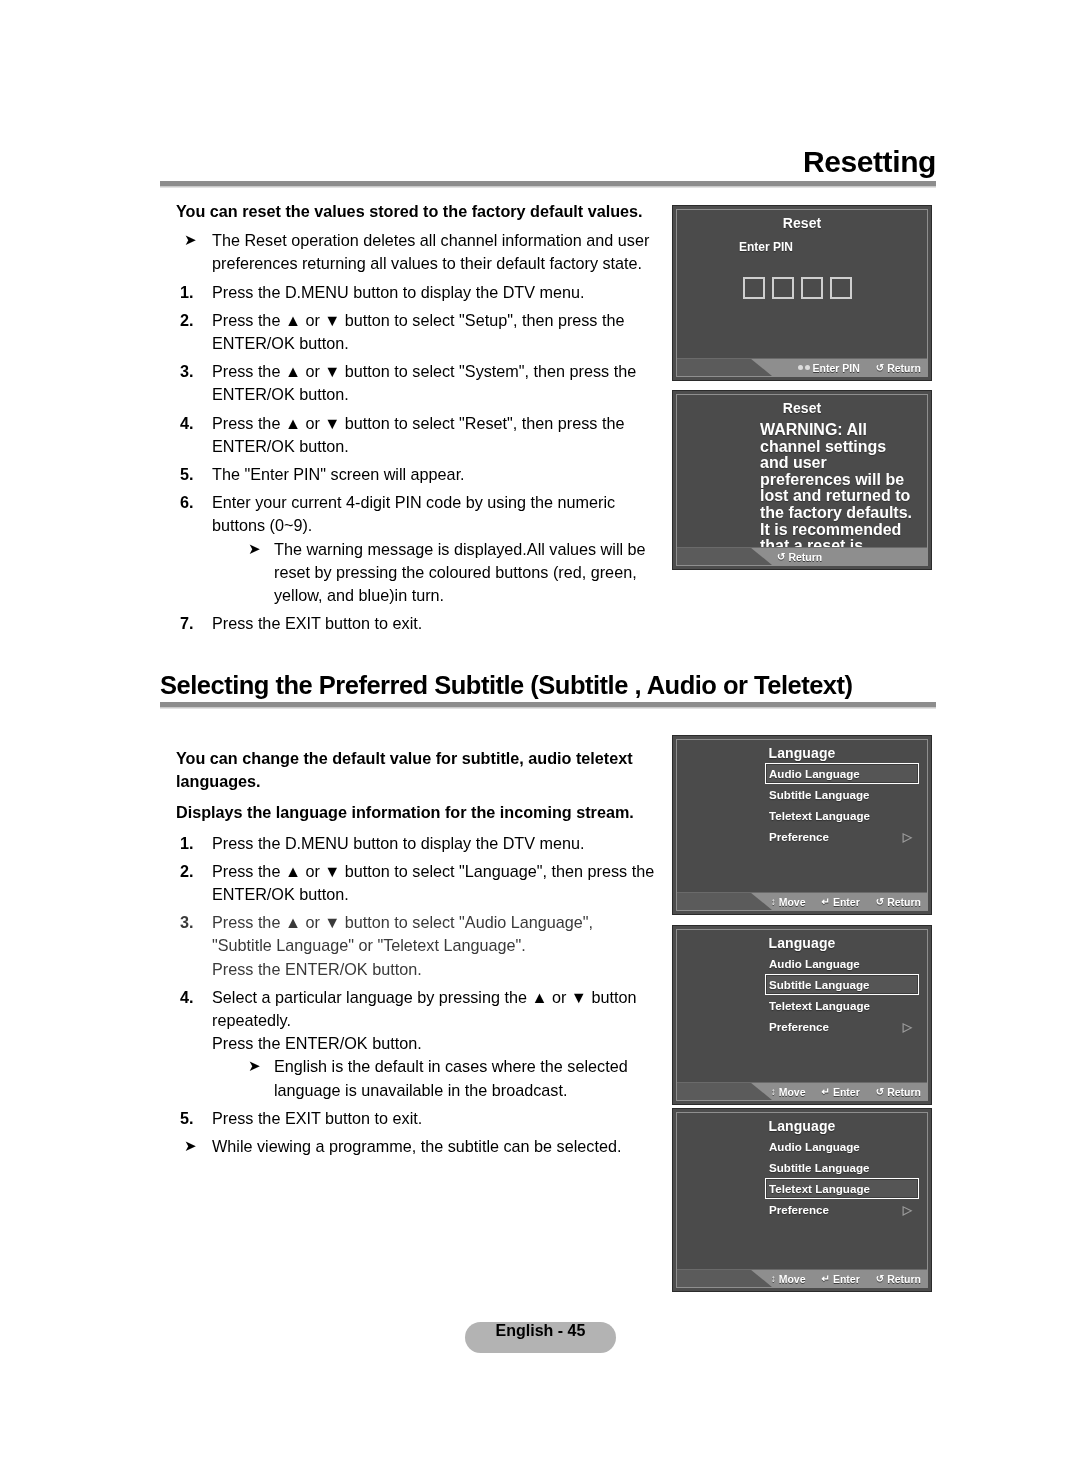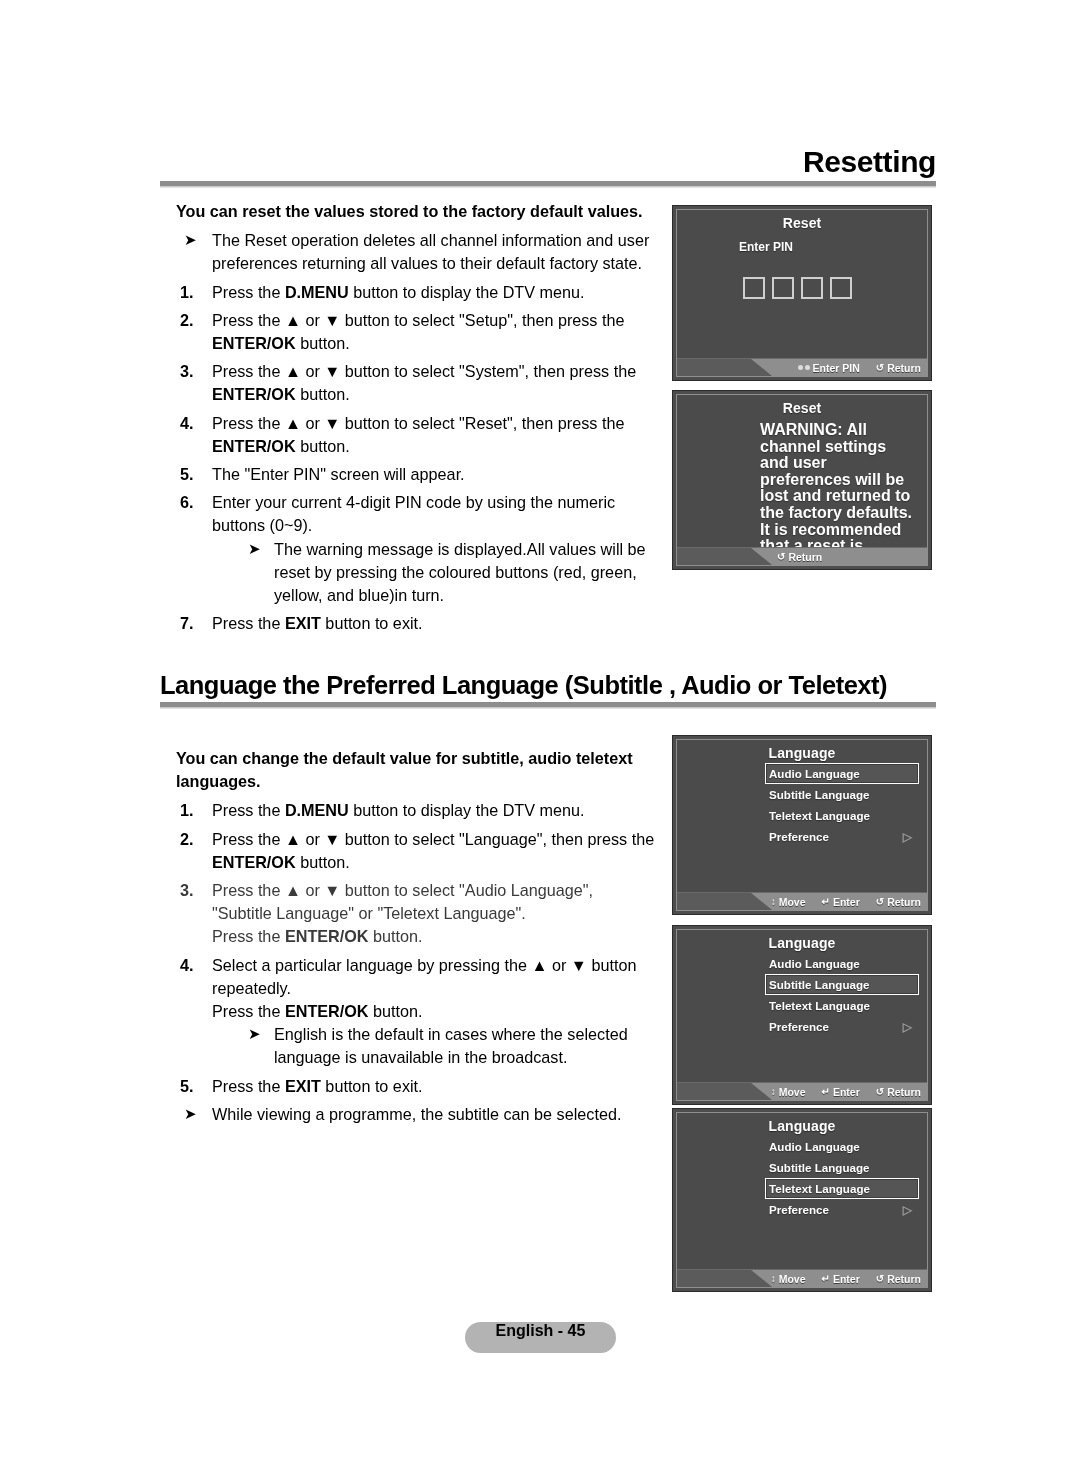--- a/index.html
+++ b/index.html
@@ -88,21 +88,21 @@
   }
   .step .num {
     position: absolute;
     left: 4px;
     top: 0;
     font-weight: bold;
   }
   .step .sub {
     display: block;
   }
-  b { font-weight: bold; }
+  b { font-weight: normal; }
 
   .dim { color: #3a3a3a; }
 
   
   .tv {
     position: absolute;
     left: 672px;
     width: 260px;
     background: #4d4d4d;
     border: 1px solid #2b2b2b;
@@ -301,26 +301,27 @@
       </div>
     </div>
 
     <div class="step">
       <span class="num">7.</span>
       <span>Press the </span><b>EXIT</b><span> button to exit.</span>
     </div>
   </div>
 
   <div class="section-head" id="head-language">
-    <div class="htext">Language the Preferred Language (Subtitle , Audio or Teletext)</div>
+    <div class="htext">Selecting the Preferred Subtitle (Subtitle , Audio or Teletext)</div>
     <div class="hrule"></div>
   </div>
 
   <div class="copy" id="copy-language">
     <p class="lead">You can change the default value for subtitle, audio teletext languages.</p>
+    <p class="lead second">Displays the language information for the incoming stream.</p>
 
     <div class="step">
       <span class="num">1.</span>
       <span>Press the </span><b>D.MENU</b><span> button to display the DTV menu.</span>
     </div>
 
     <div class="step">
       <span class="num">2.</span>
       <span>Press the ▲ or ▼ button to select "Language", then press the </span><b>ENTER/OK</b><span> button.</span>
     </div>

